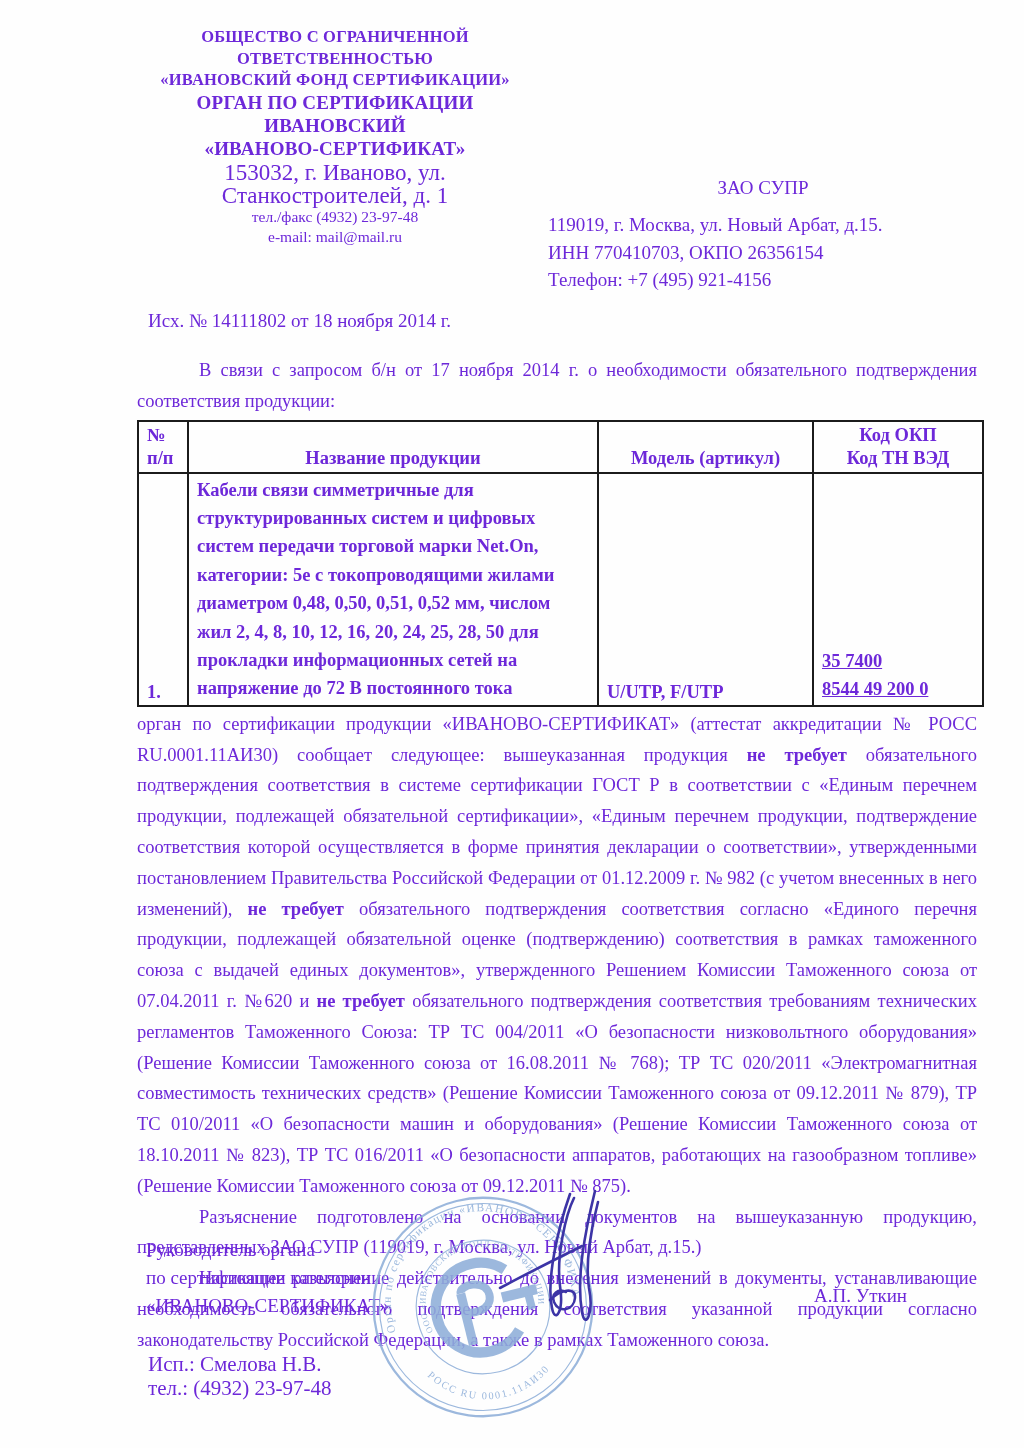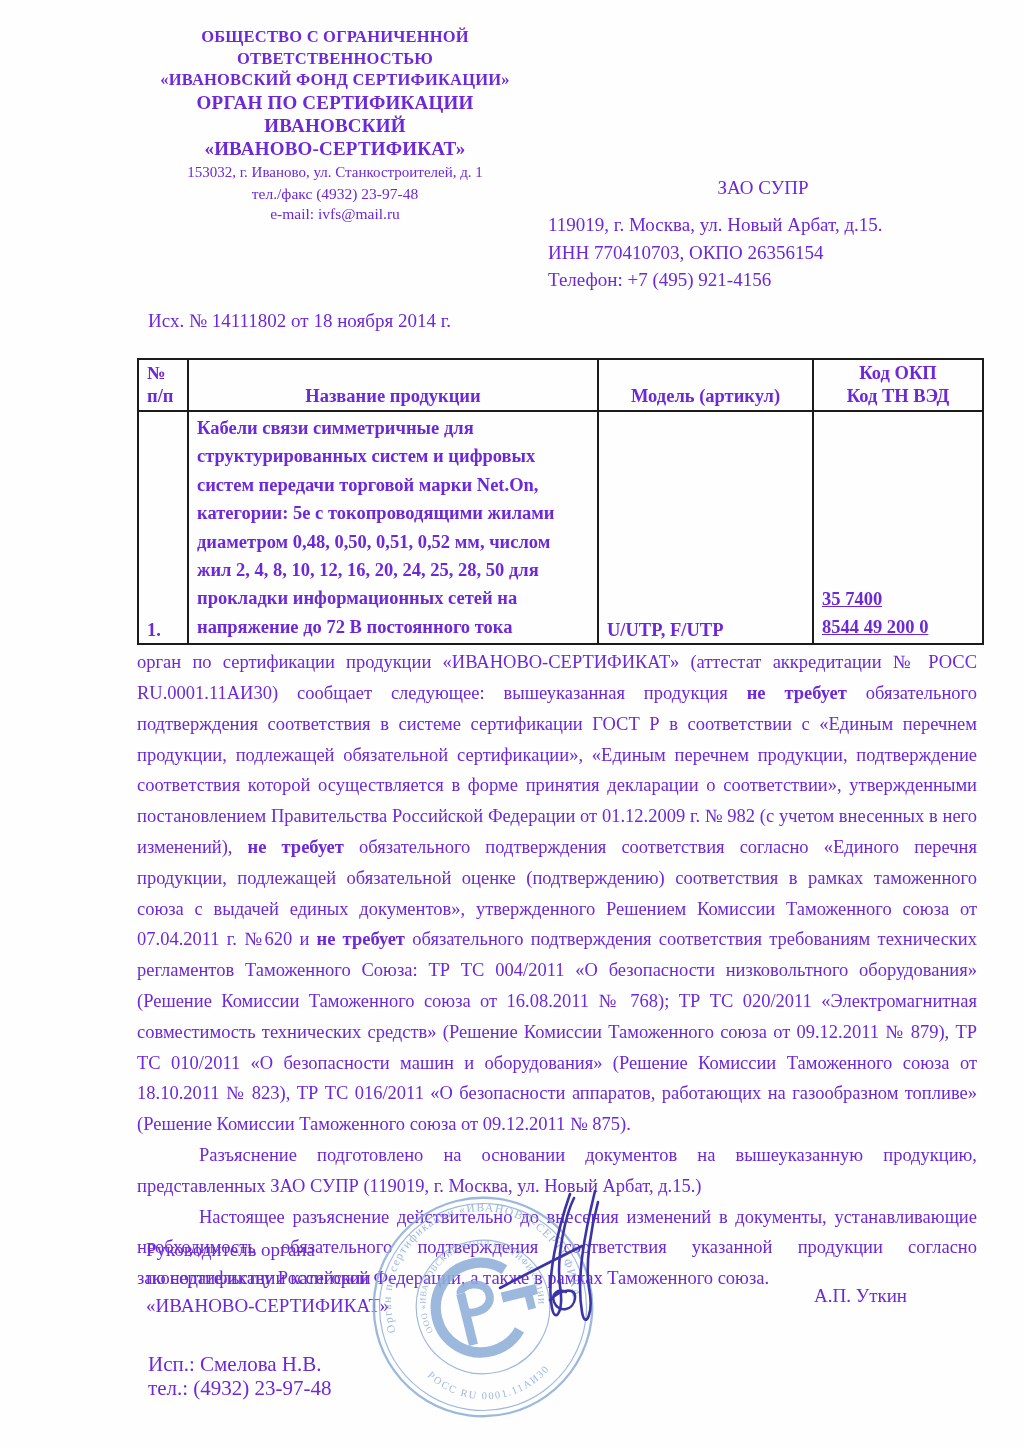--- a/index.html
+++ b/index.html
@@ -10,21 +10,21 @@
     margin:0 auto;
     background:#fefefe;
     color:#6d28d9;
     font-family:"Liberation Serif","DejaVu Serif",serif;
     overflow:hidden;
   }
   
   .org-header { position:absolute; left:140px; top:26px; width:390px; text-align:center; }
   .org-line-sm { font-weight:bold; font-size:16.5px; line-height:21.5px; letter-spacing:.2px; }
   .org-line-lg { font-weight:bold; font-size:19px; line-height:23px; letter-spacing:.2px; }
-  .org-address { font-size:15px; line-height:23px; margin-top:1px; }
+  .org-address { font-size:23px; line-height:23px; margin-top:1px; }
   .org-contact { font-size:15.5px; line-height:20px;text-align:center; }
   
   .recipient { position:absolute; left:548px; top:176px; width:430px; font-size:19px; }
   .recipient-name { line-height:24px; margin-bottom:11px;text-align:center; }
   .recipient-line { line-height:27.5px; }
   
   .ref-line { position:absolute; left:148px; top:310px; font-size:19px; }
   
   .content { position:absolute; left:137px; top:355px; width:845px; font-size:18.5px; }
   .para { text-align:justify; line-height:30.8px; width:840px; }
@@ -65,34 +65,35 @@
 <div class="page">
 
   <div class="org-header">
     <div class="org-line-sm">ОБЩЕСТВО С ОГРАНИЧЕННОЙ</div>
     <div class="org-line-sm">ОТВЕТСТВЕННОСТЬЮ</div>
     <div class="org-line-sm">«ИВАНОВСКИЙ ФОНД СЕРТИФИКАЦИИ»</div>
     <div class="org-line-lg">ОРГАН ПО СЕРТИФИКАЦИИ ИВАНОВСКИЙ</div>
     <div class="org-line-lg">«ИВАНОВО-СЕРТИФИКАТ»</div>
     <div class="org-address">153032, г. Иваново, ул. Станкостроителей, д. 1</div>
     <div class="org-contact">тел./факс (4932) 23-97-48</div>
-    <div class="org-contact">e-mail: ivfs@mail.ru</div>
+    <div class="org-contact">e-mail: mail@mail.ru</div>
   </div>
 
   <div class="recipient">
     <div class="recipient-name">ЗАО СУПР</div>
     <div class="recipient-line">119019, г. Москва, ул. Новый Арбат, д.15.</div>
     <div class="recipient-line">ИНН 770410703, ОКПО 26356154</div>
     <div class="recipient-line">Телефон: +7 (495) 921-4156</div>
   </div>
 
   <div class="ref-line">Исх. № 14111802  от 18 ноября 2014 г.</div>
 
   <div class="content">
 
+    <p class="para indent">В связи с запросом б/н от 17 ноября 2014 г. о необходимости обязательного подтверждения соответствия продукции:</p>
 
     <table class="product-table">
       <colgroup>
         <col class="col-num">
           <col class="col-product">
           <col class="col-model">
           <col class="col-code">
       </colgroup>
       <tbody>
           <tr>

